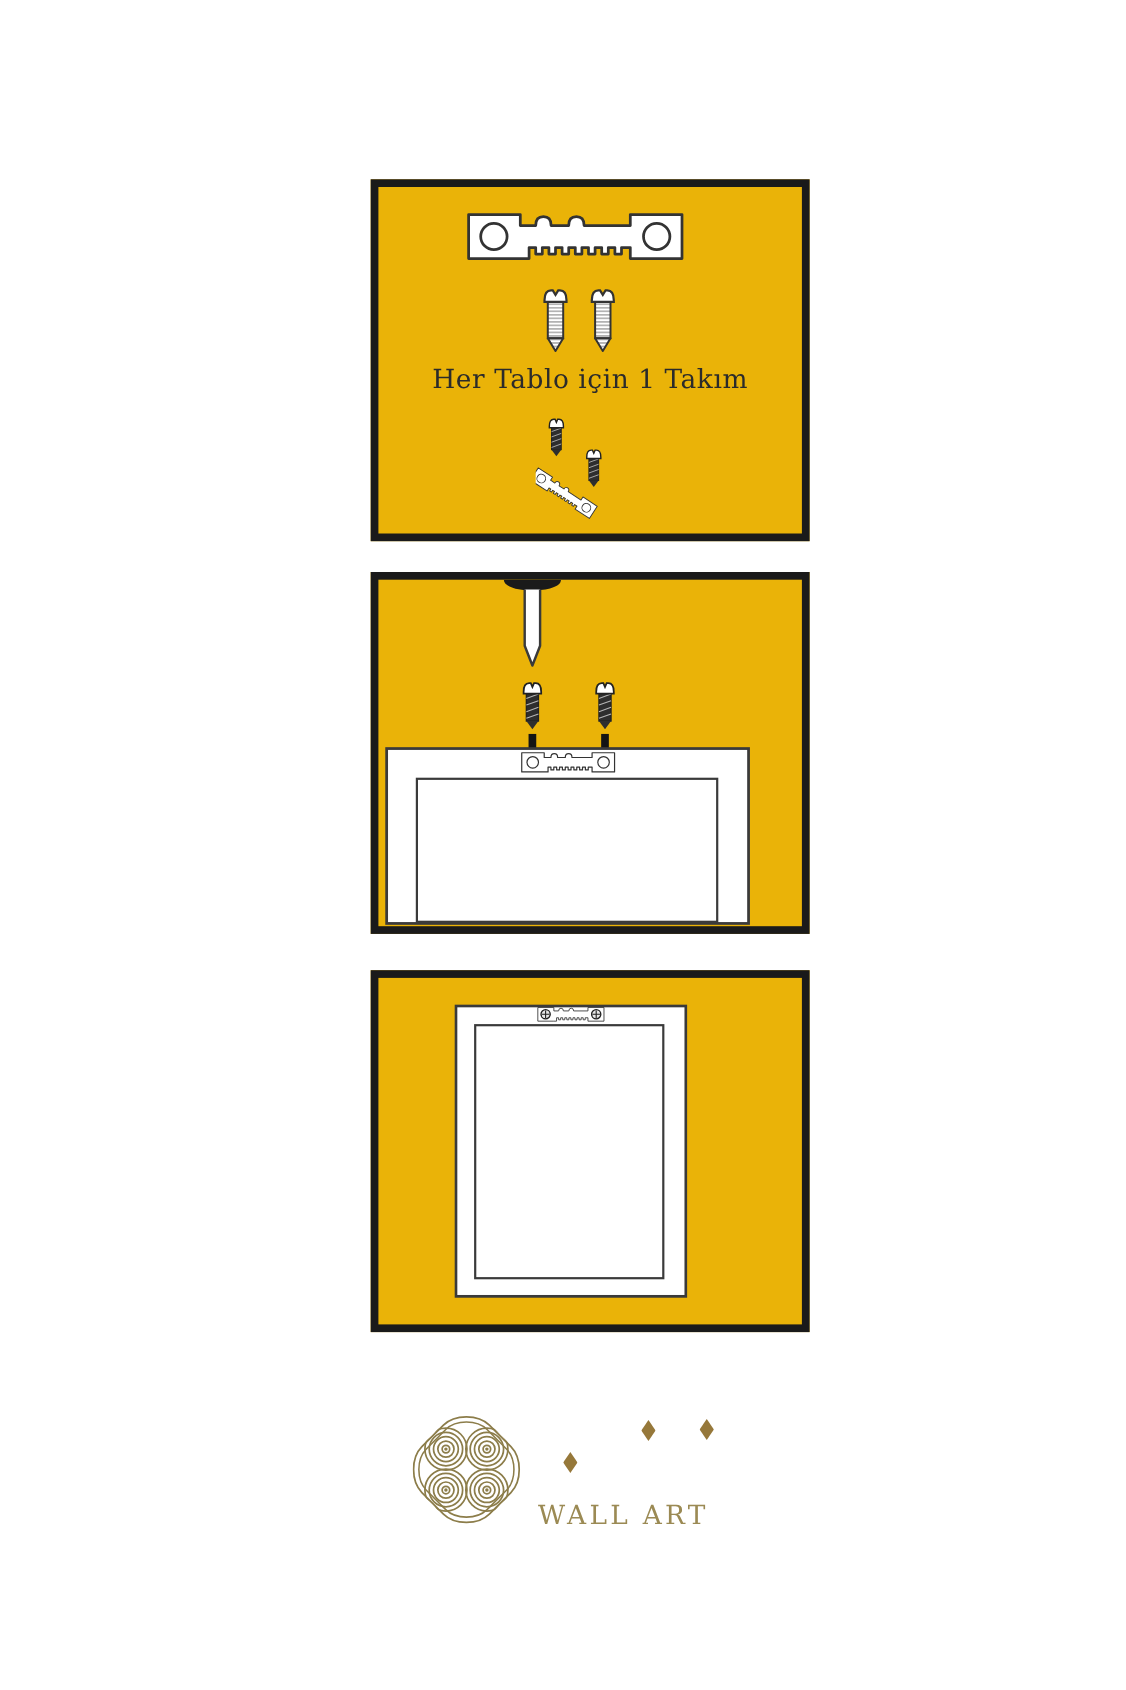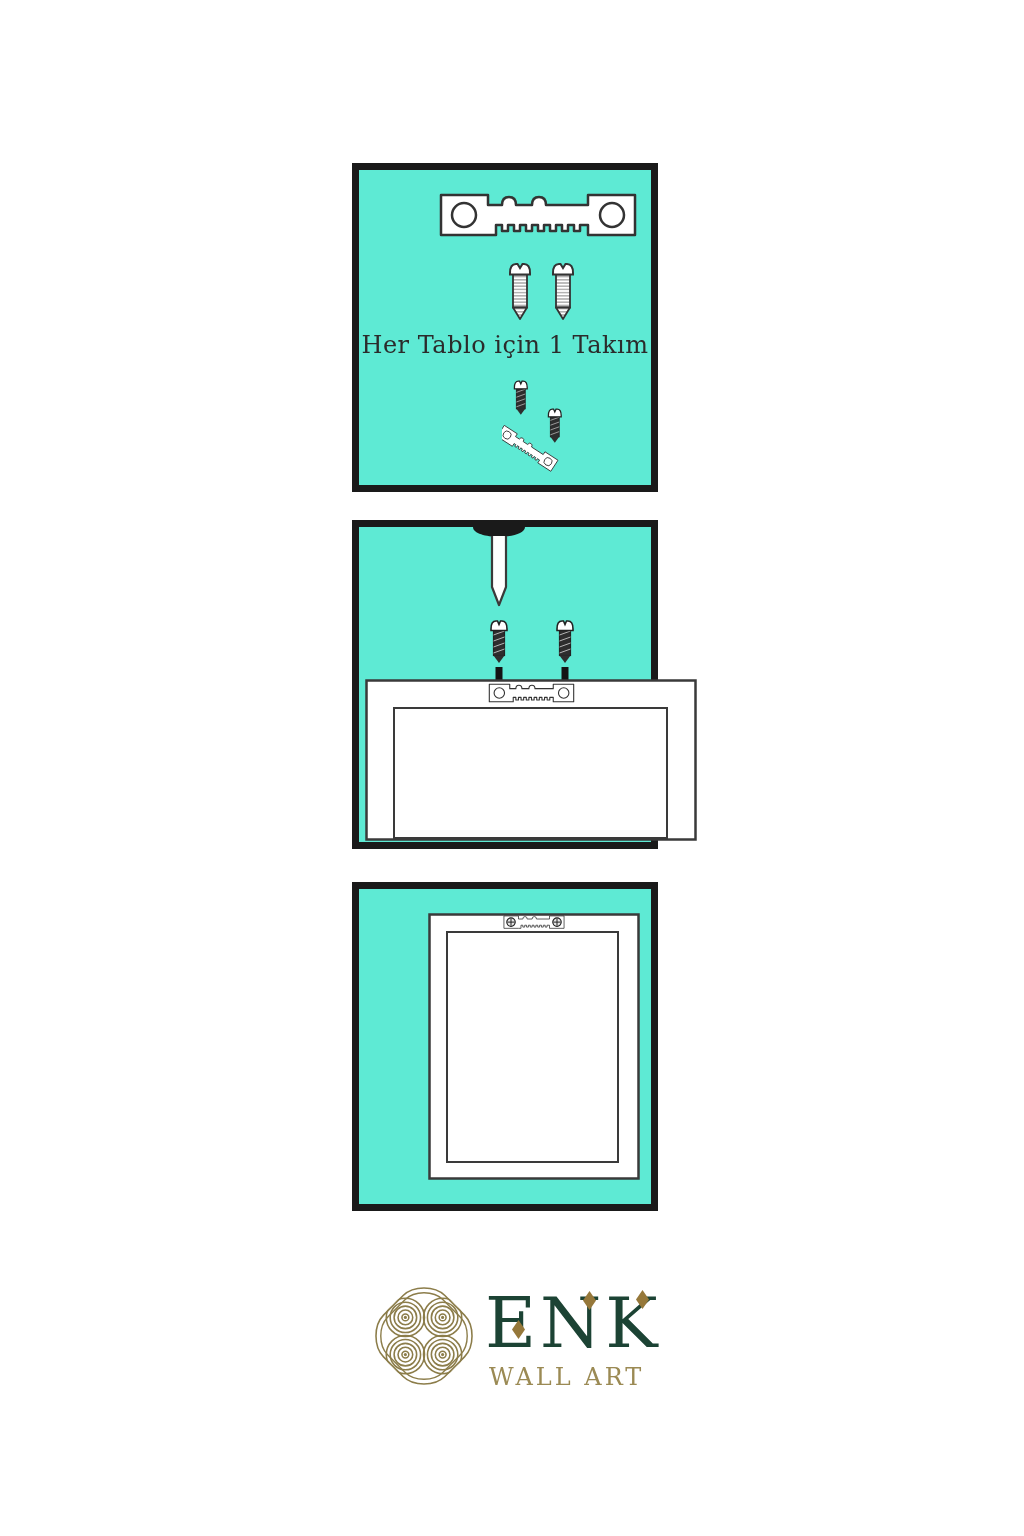--- a/index.html
+++ b/index.html
@@ -1,20 +1,20 @@
 <!DOCTYPE html>
 <html style="--panel-border: #1a1a1a; --line: #3a3a3a; --dark-fill: #1c1c1c; --brand-green: #1c4334; --brand-gold: #9b8a54; --knot-gold: #8c7d4a; --diamond-gold: #96783a;"><head>
 <meta charset="utf-8">
 <style>
   html,body{margin:0;padding:0;background:#ffffff;}
   body{width:1024px;height:1536px;position:relative;overflow:hidden;
        font-family:"DejaVu Serif", serif;}
   .sheet{position:absolute;inset:0;background:#fff;}
-  .panel{position:absolute;width:306px;height:329px;box-sizing:border-box;
-         border:7px solid var(--panel-border,#1a1a1a);background:#5eead4;margin-left:15px;}
+  .panel{position:absolute;width:399px;height:329px;box-sizing:border-box;
+         border:7px solid var(--panel-border,#1a1a1a);background:#eab308;}
   #panel1{left:337px;top:163px;}
   #panel2{left:337px;top:520px;}
   #panel3{left:337px;top:882px;}
   .abs{position:absolute;}
   .kit-label{position:absolute;left:0;right:0;top:161px;text-align:center;
              font-size:24px;color:#2b2b2b;letter-spacing:0.5px;}
   .brand-footer{position:absolute;left:375px;top:1278px;width:300px;height:140px;}
   .brand-name{position:absolute;left:110px;top:10px;font-size:70px;line-height:70px;
               color:var(--brand-green,#1c4334);letter-spacing:4px;}
   .brand-tagline{position:absolute;left:114px;top:86px;font-size:24px;line-height:26px;
@@ -177,21 +177,20 @@
         </g>
         <g class="knotdots">
           <circle cx="31" cy="31" r="1.6"></circle>
             <circle cx="69" cy="31" r="1.6"></circle>
           <circle cx="31" cy="69" r="1.6"></circle>
             <circle cx="69" cy="69" r="1.6"></circle>
         </g>
       </svg>
     </span>
 
-    <div class="brand-name">ENK</div>
 
     <span class="diamond" style="left:137px;top:42px">
       <svg width="13" height="19" viewBox="0 0 13 19">
           <path d="M6.5,0 L13,9.5 L6.5,19 L0,9.5 Z" fill="#96783a"></path>
         </svg>
     </span>
     <span class="diamond" style="left:208px;top:13px">
       <svg width="13" height="19" viewBox="0 0 13 19">
           <path d="M6.5,0 L13,9.5 L6.5,19 L0,9.5 Z" fill="#96783a"></path>
         </svg>

